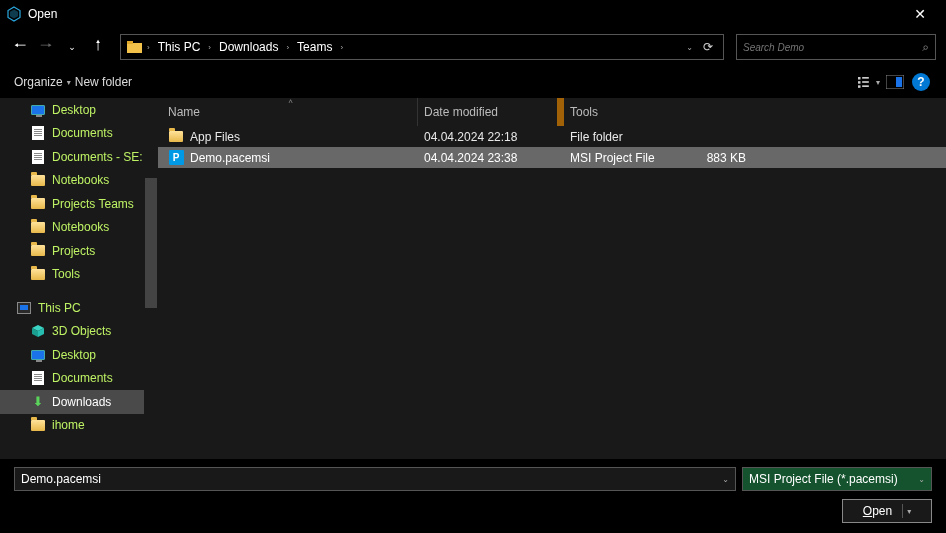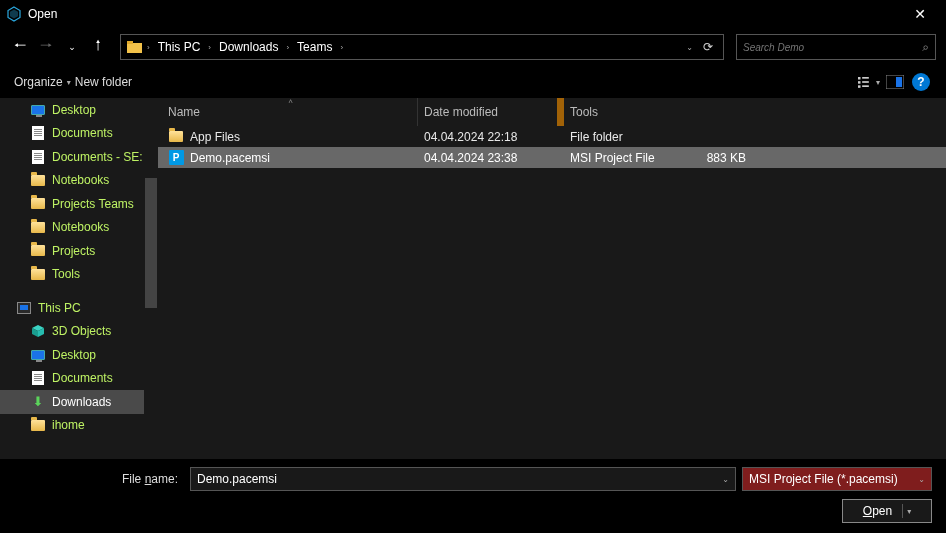--- a/index.html
+++ b/index.html
@@ -63,21 +63,21 @@
   .row .cell-size { width:74px; text-align:right; padding-right:12px; }
   .row.selected { background:#686868; color:#fff; }
   .row .ficon { width:16px; height:16px; display:flex; align-items:center; justify-content:center; }
   .ext-icon { width:15px; height:15px; background:#0099e5; color:#fff; font-size:10px; display:flex; align-items:center; justify-content:center; font-weight:bold; border-radius:1px; }
   .bottom { height: 74px; background:#000; padding:8px 14px 10px; display:flex; flex-direction:column; gap:8px; }
   .fn-row { display:flex; align-items:center; gap:6px; }
   .fn-label { width:170px; text-align:right; color:#ddd; padding-right:6px; }
   .fn-label u { text-decoration:underline; }
   .fn-input { flex:1; height:24px; background:#191919; border:1px solid #555; color:#fff; padding:0 6px; display:flex; align-items:center; justify-content:space-between; }
   .fn-input span.caret { color:#aaa; font-size:8px; }
-  .filter-sel { width:190px; height:24px; background:#7f1d1d; border:1px solid #555; color:#fff; padding:0 6px; display:flex; align-items:center; justify-content:space-between; }
+  .filter-sel { width:190px; height:24px; background:#14532d; border:1px solid #555; color:#fff; padding:0 6px; display:flex; align-items:center; justify-content:space-between; }
   .btn-row { display:flex; justify-content:flex-end; gap:8px; }
   .btn { width:90px; height:24px; background:#191919; border:1px solid #888; color:#fff; display:flex; align-items:center; justify-content:center; cursor:pointer; gap:4px; }
   .btn u { text-decoration:underline; }
   .small-caret { font-size:8px; color:#aaa; }
 </style>
 </head>
 <body>
 
 <div class="titlebar">
   <span class="app-icon">
@@ -277,21 +277,20 @@
           <div class="cell-date">04.04.2024 23:38</div>
           <div class="cell-type">MSI Project File</div>
           <div class="cell-size">883 KB</div>
         </div>
       </div>
   </div>
 </div>
 
 <div class="bottom">
   <div class="fn-row">
-    <div class="fn-label"><span>File </span><u>n</u><span>ame:</span></div>
     <div class="fn-input">
       <span>Demo.pacemsi</span>
       <span class="caret">⌄</span>
     </div>
     <div class="filter-sel">
       <span>MSI Project File (*.pacemsi)</span>
       <span class="small-caret">⌄</span>
     </div>
   </div>
   <div class="btn-row">

